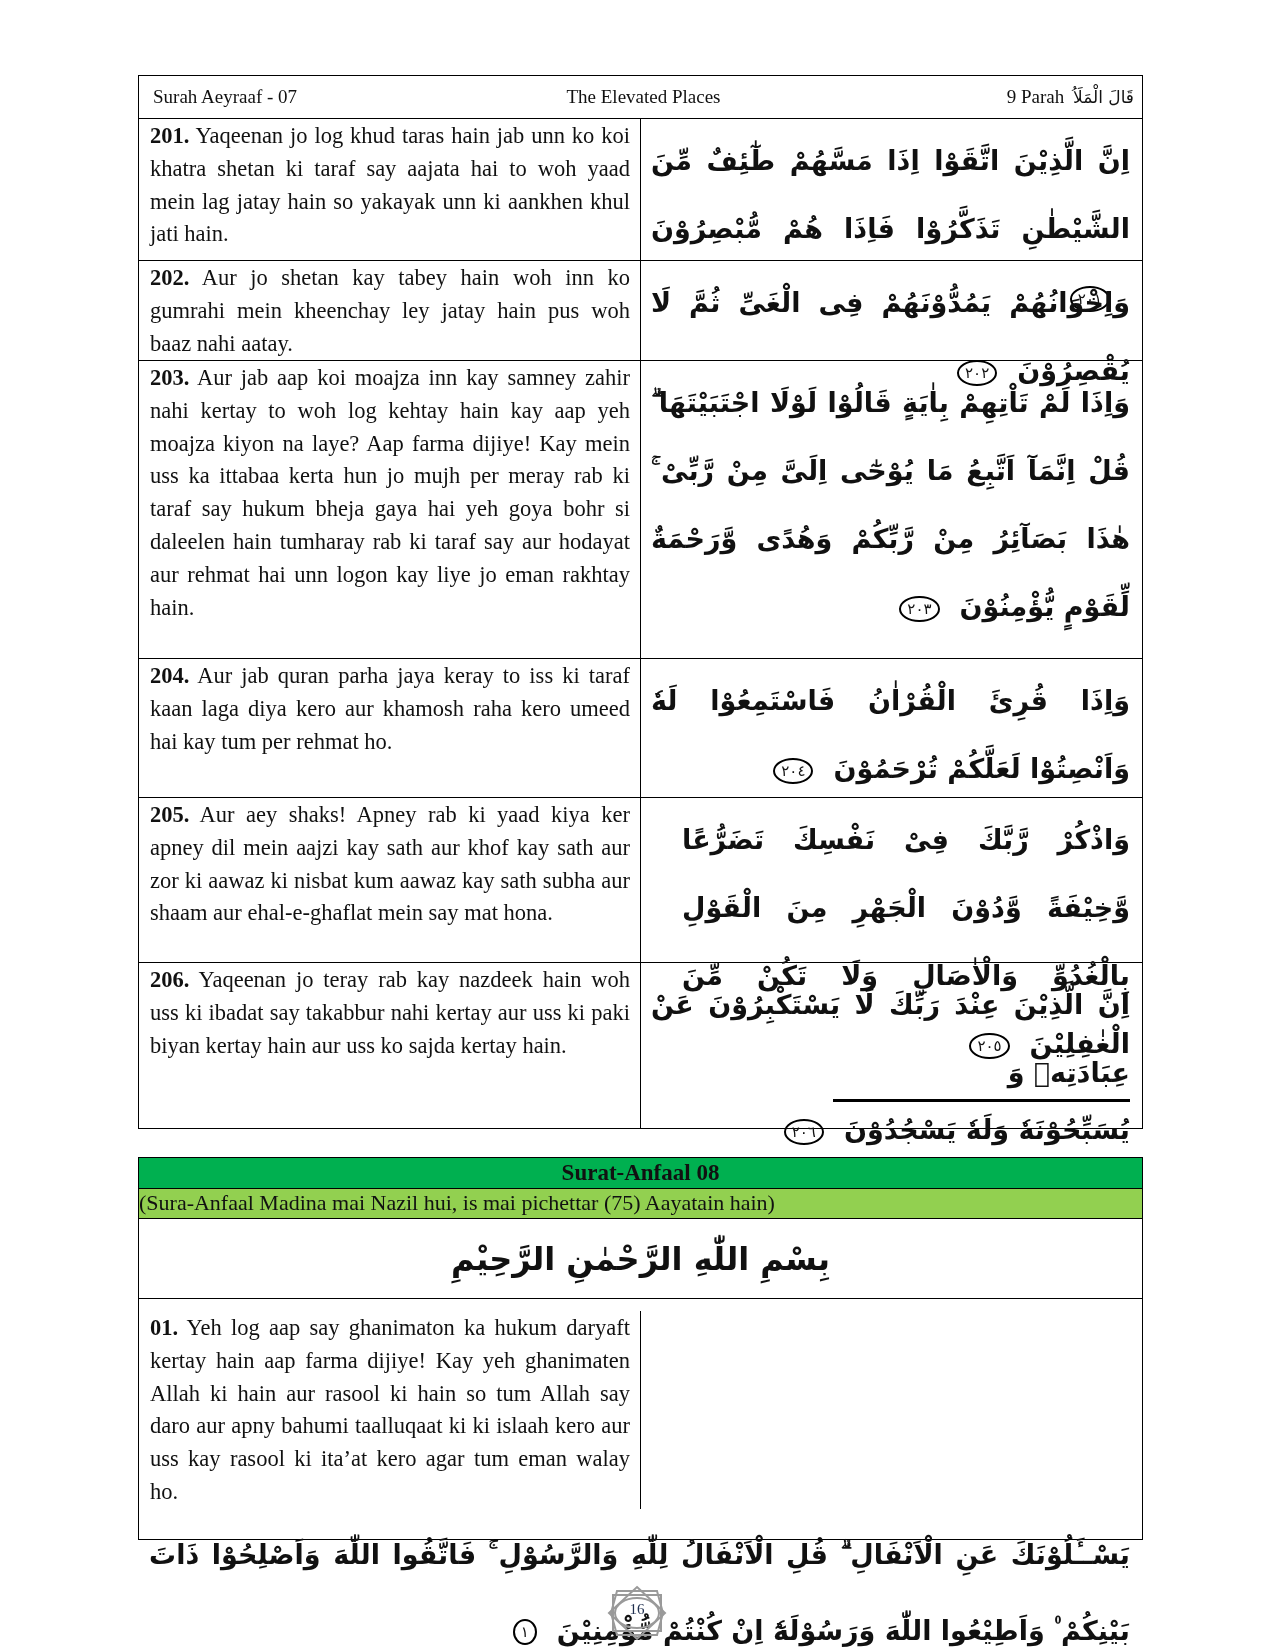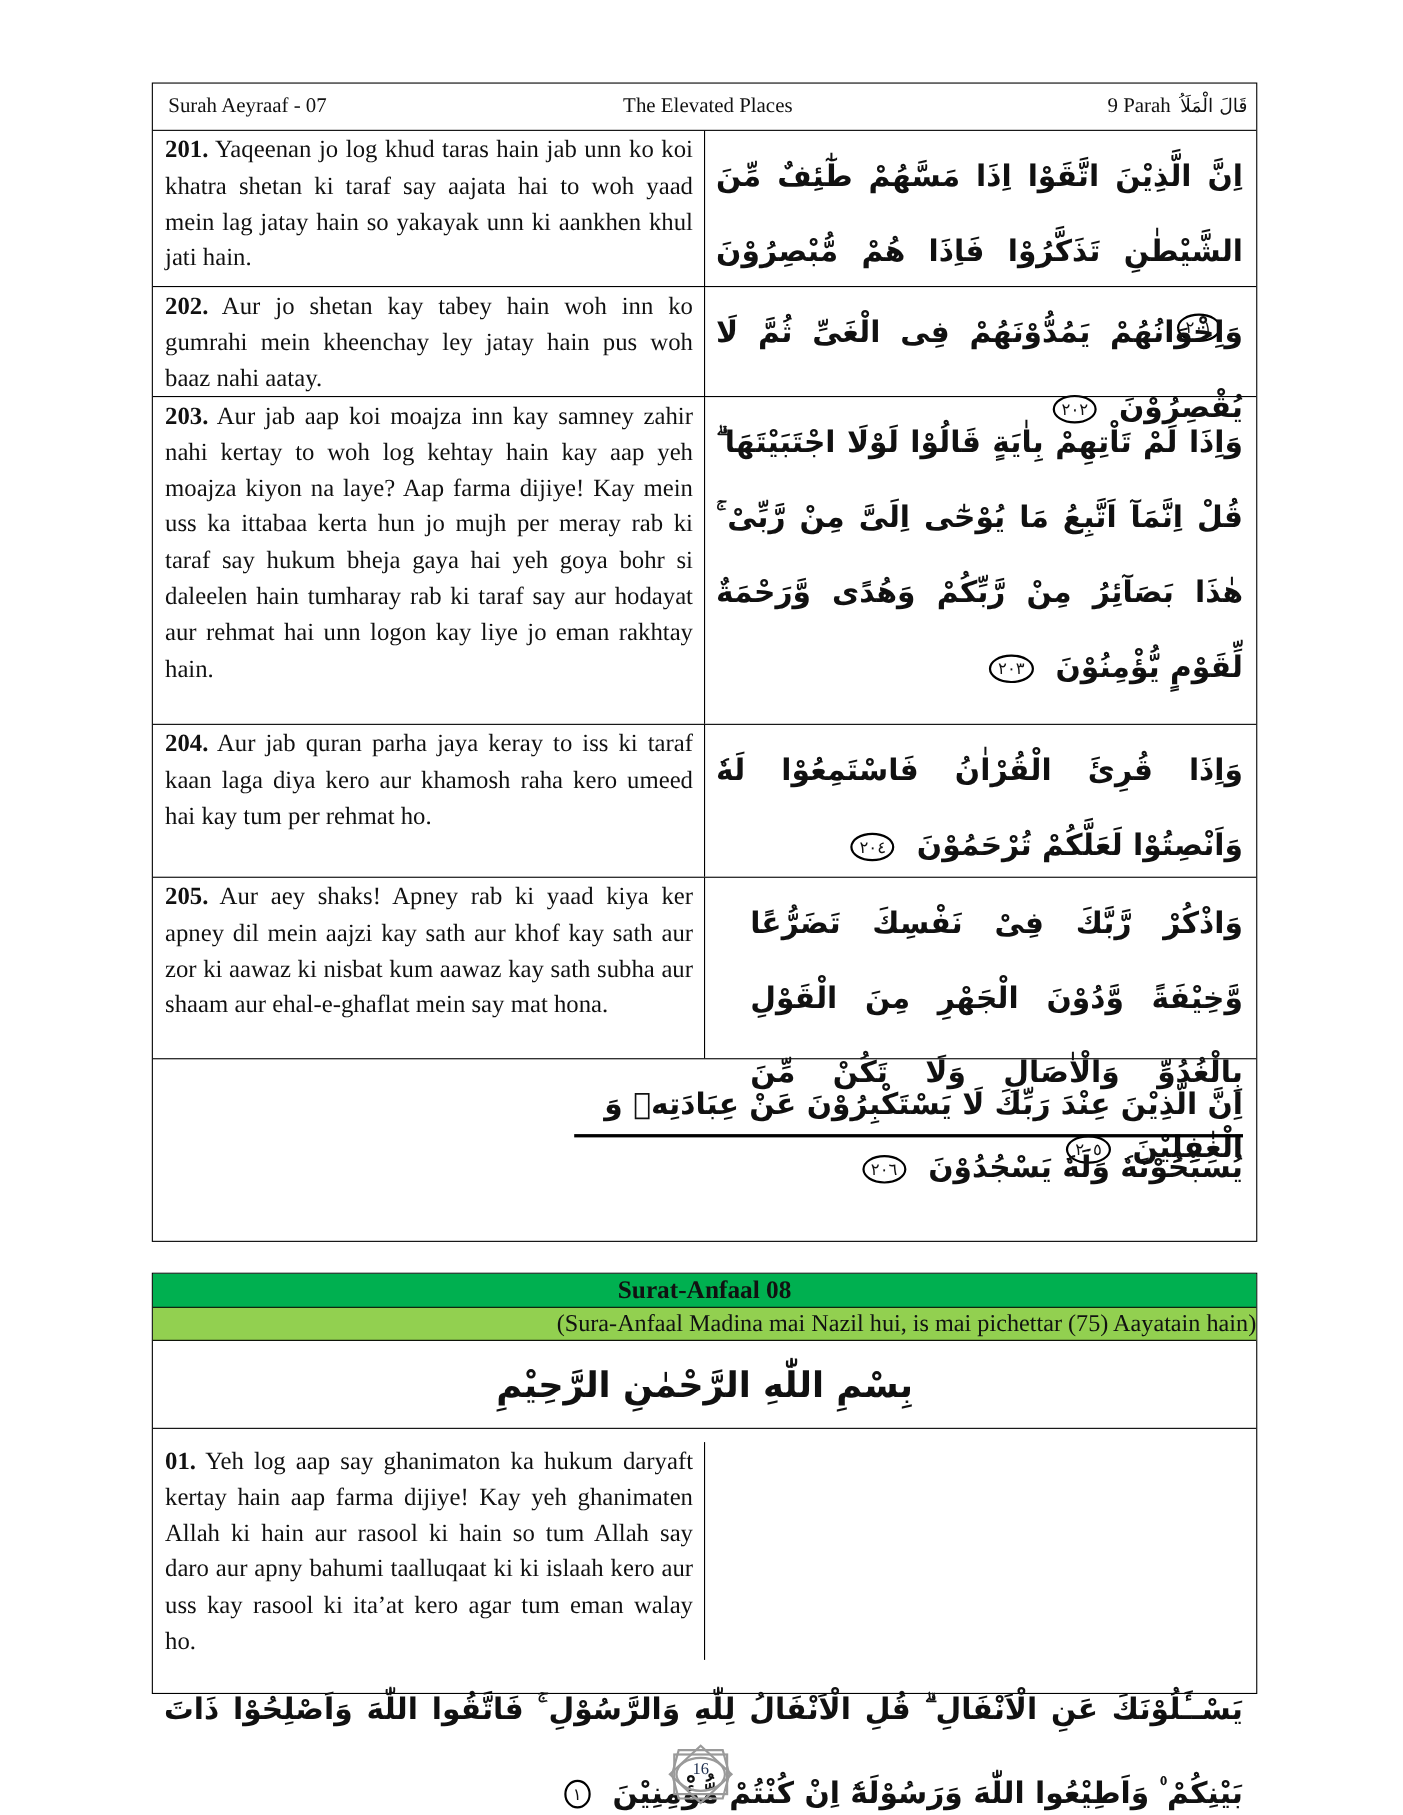--- a/index.html
+++ b/index.html
@@ -19,21 +19,21 @@
              font-size: 22.5px; line-height: 32.8px; text-align: justify; }
   .cell-en b { font-weight: bold; }
   .cell-ar { flex: 1; direction: rtl; text-align: justify; padding: 8px 12px 0 10px;
              font-family: "DejaVu Sans", sans-serif; font-size: 27px; line-height: 68px; font-weight: bold; }
   .ayah-mark { display: inline-block; font-size: 15px; border: 2px double #000; border-radius: 50%; padding: 0 6px;
                line-height: 22px; vertical-align: middle; margin: 0 20px; font-weight: normal; }
   #tbl2 { top: 1157px; height: 383px; }
   .surah-title { position: absolute; left: 0; right: 0; top: 0; height: 31px; background: #00b050; border-bottom: 1.5px solid #000;
                  box-sizing: border-box; text-align: center; font-size: 23px; font-weight: bold; line-height: 29px; }
   .surah-sub { position: absolute; left: 0; right: 0; top: 31px; height: 30px; background: #92d050; border-bottom: 1.5px solid #000;
-               box-sizing: border-box; text-align: right; font-size: 22px; line-height: 28px; }
+               box-sizing: border-box; text-align: left; font-size: 22px; line-height: 28px; }
   .bismillah { position: absolute; left: 0; right: 0; top: 61px; height: 80px; border-bottom: 1.5px solid #000; box-sizing: border-box;
                text-align: center; direction: rtl; font-family: "DejaVu Sans", sans-serif; font-size: 32px; line-height: 80px; font-weight: bold; }
   .underline-bar { display: block; height: 3px; background: #000; width: 62%; margin: -8px 0 -6px auto; }
   .page-badge { position: absolute; left: 605px; top: 1585px; width: 64px; height: 56px; }
   .page-badge svg { position: absolute; left: 0; top: 0; }
   .page-num { position: absolute; left: 0; right: 0; top: 16px; text-align: center; font-family: Liberation Serif, serif;
               font-size: 15px; color: #1f2f4f; }
 </style>
 </head>
 <body>
@@ -67,20 +67,21 @@
     <div class="cell-en"><b>204.</b> <span>Aur jab quran parha jaya keray to iss ki taraf kaan laga diya kero aur khamosh raha kero umeed hai kay tum per rehmat ho.</span></div>
     <div class="cell-ar"><span>وَاِذَا قُرِئَ الْقُرْاٰنُ فَاسْتَمِعُوْا لَهٗ وَاَنْصِتُوْا لَعَلَّكُمْ تُرْحَمُوْنَ</span><span class="ayah-mark">٢٠٤</span></div>
   </div>
 
   <div class="row" style="top:722px;height:165px;gap:31px;">
     <div class="cell-en"><b>205.</b> <span>Aur aey shaks! Apney rab ki yaad kiya ker apney dil mein aajzi kay sath aur khof kay sath aur zor ki aawaz ki nisbat kum aawaz kay sath subha aur shaam aur ehal-e-ghaflat mein say mat hona.</span></div>
     <div class="cell-ar"><span>وَاذْكُرْ رَّبَّكَ فِىْ نَفْسِكَ تَضَرُّعًا وَّخِيْفَةً وَّدُوْنَ الْجَهْرِ مِنَ الْقَوْلِ بِالْغُدُوِّ وَالْاٰصَالِ وَلَا تَكُنْ مِّنَ الْغٰفِلِيْنَ</span><span class="ayah-mark">٢٠٥</span></div>
   </div>
 
   <div class="row last" style="top:887px;height:165px;">
+    <div class="cell-en"><b>206.</b> <span>Yaqeenan jo teray rab kay nazdeek hain woh uss ki ibadat say takabbur nahi kertay aur uss ki paki biyan kertay hain aur uss ko sajda kertay hain.</span></div>
     <div class="cell-ar">
       <span>اِنَّ الَّذِيْنَ عِنْدَ رَبِّكَ لَا يَسْتَكْبِرُوْنَ عَنْ عِبَادَتِهٖ وَ</span>
       <span class="underline-bar"></span>
       <span>يُسَبِّحُوْنَهٗ وَلَهٗ يَسْجُدُوْنَ</span><span class="ayah-mark">٢٠٦</span>
     </div>
   </div>
 </div>
 
 <div class="page-table" id="tbl2">
   <div class="surah-title" style="background: rgb(0, 176, 80);">Surat-Anfaal 08</div>

